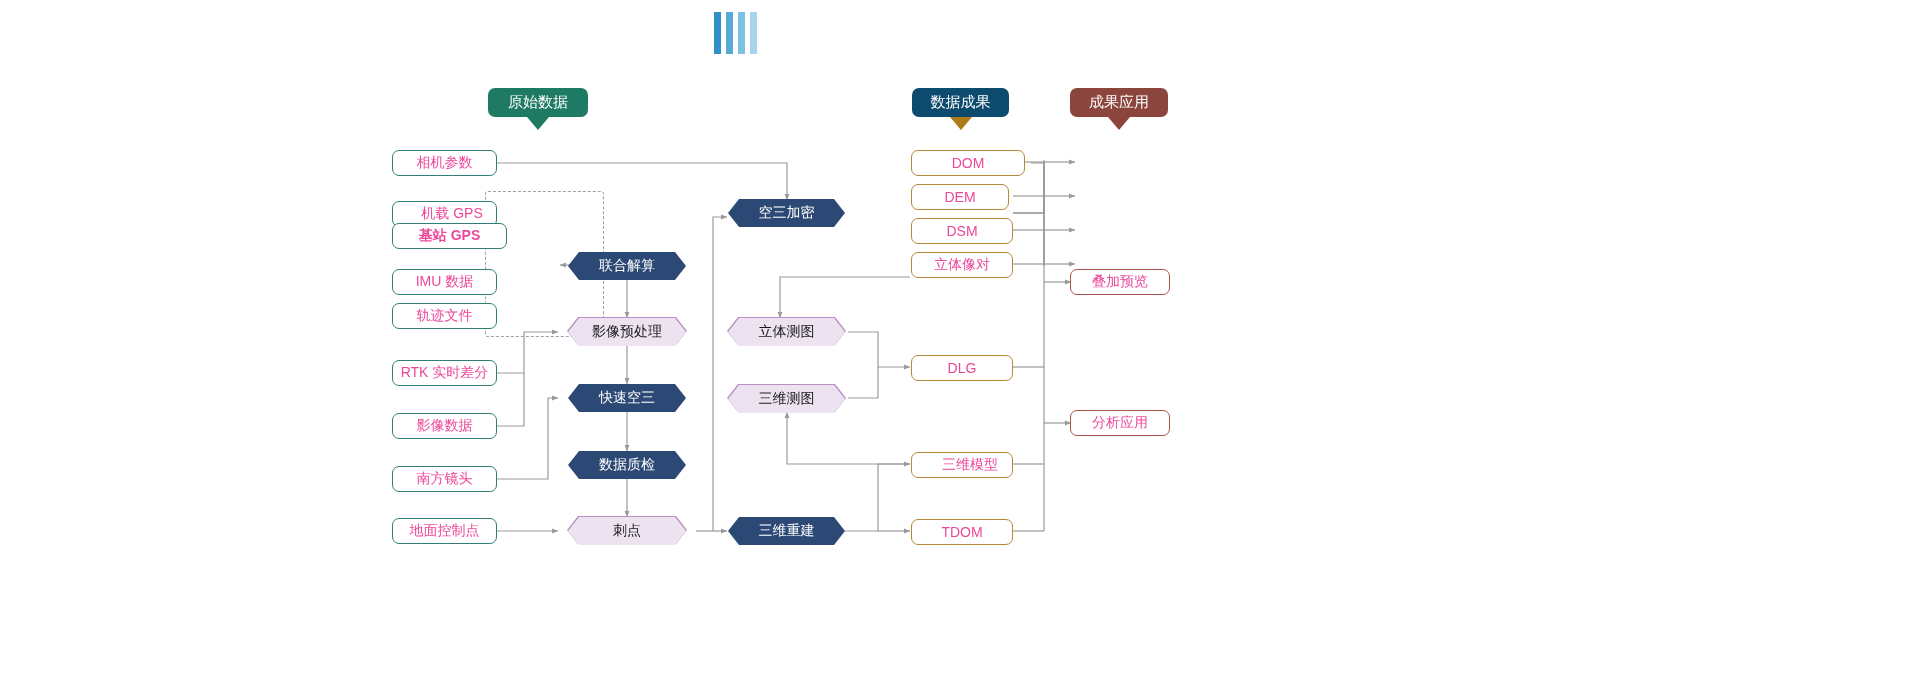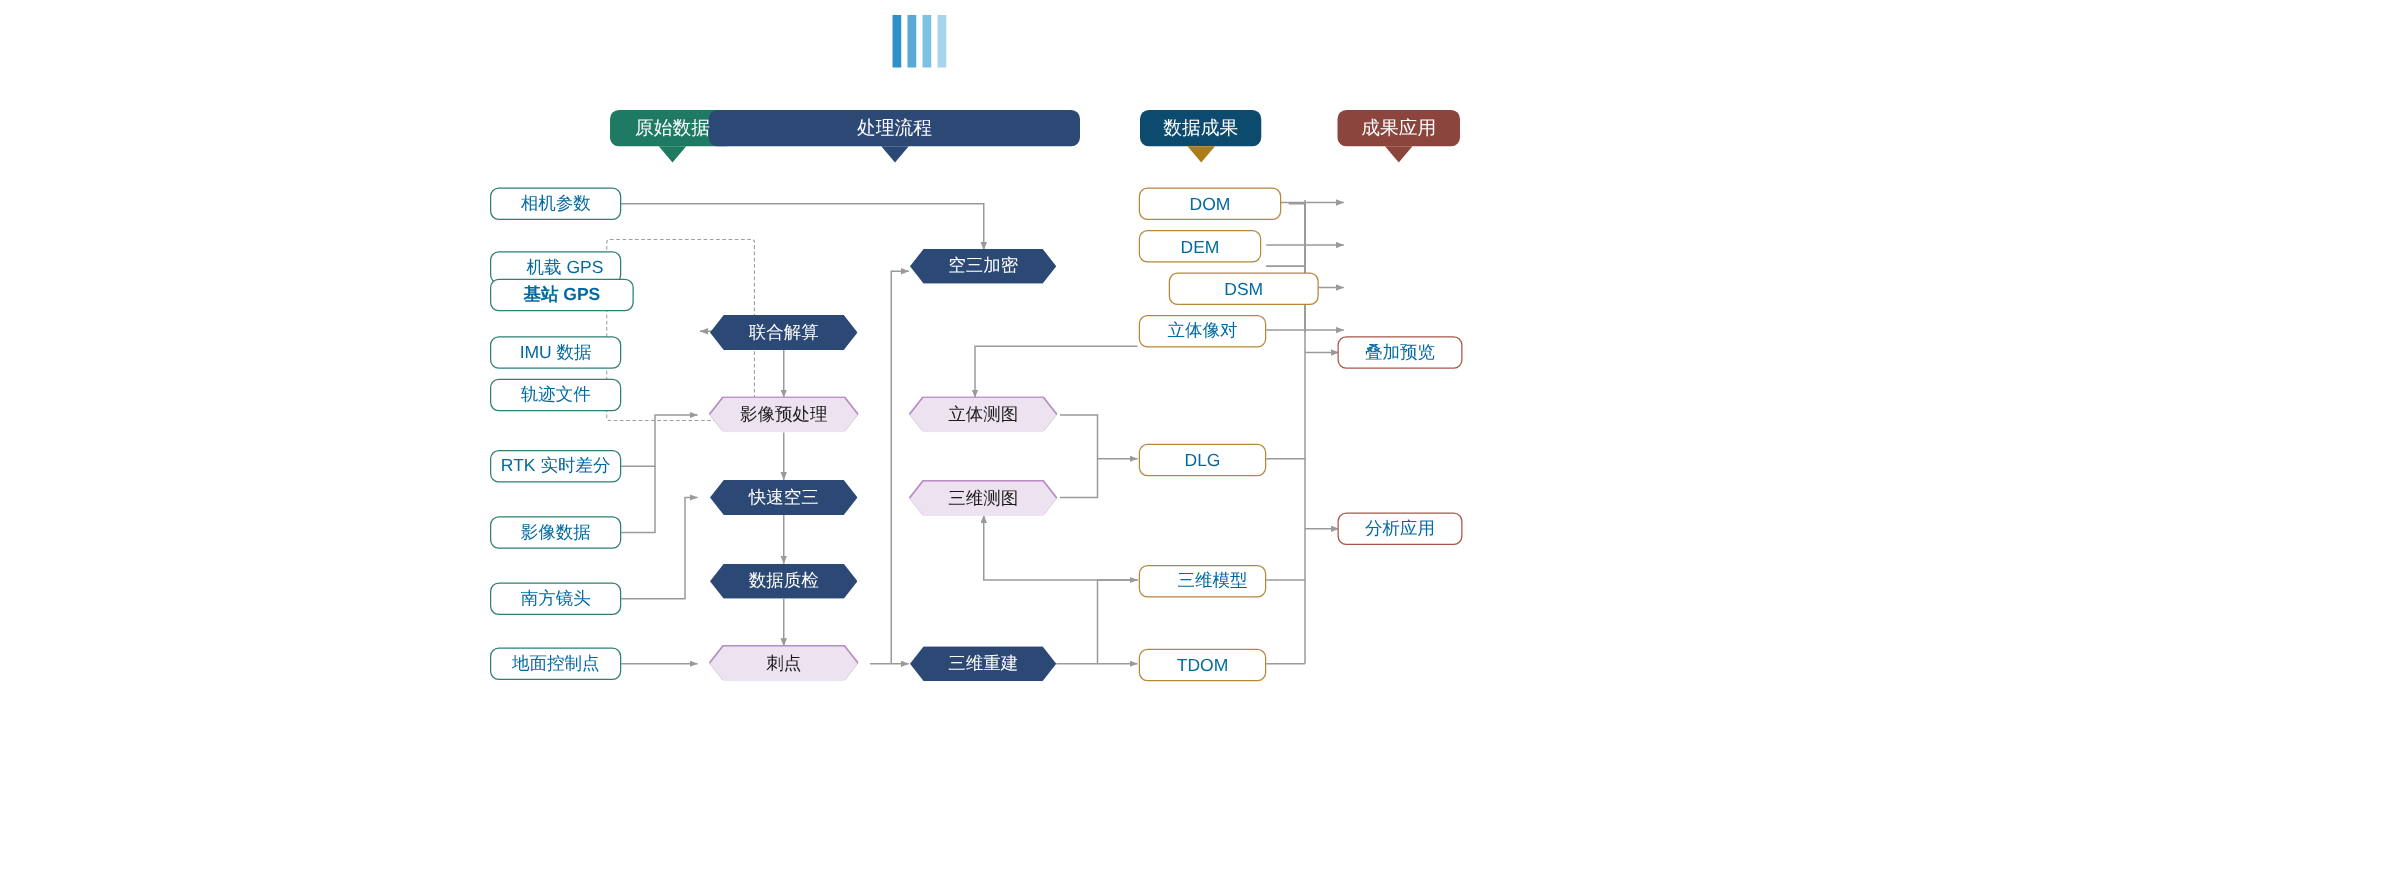--- a/index.html
+++ b/index.html
@@ -39,21 +39,21 @@
   }
   #cat-raw   {left:488px;top:88px;width:100px;height:29px;background:#1f7a63;color:#1f7a63;}
   #cat-flow  {left:567px;top:88px;width:297px;height:29px;background:#2c4874;color:#2c4874;}
   #cat-result{left:912px;top:88px;width:97px;height:29px;background:#0c4a6e;color:#ad7c18;}
   #cat-app   {left:1070px;top:88px;width:98px;height:29px;background:#8b453c;color:#8b453c;}
   .cat span.lbl{color:#ffffff;position:relative;z-index:2;}
 
   
   .node{
     position:absolute;display:flex;align-items:center;justify-content:center;
-    font-size:14px;color:#0369a1;white-space:nowrap;box-sizing:border-box;
+    font-size:14px;color:#ec4899;white-space:nowrap;box-sizing:border-box;
   }
   
   .n-raw{
     background:#ffffff;border:1.4px solid #2f7f74;border-radius:7px;
     height:26px;
   }
   
   .n-res{
     background:#ffffff;border:1.4px solid #b5883a;border-radius:7px;
     height:26px;
@@ -183,24 +183,20 @@
       <path d="M1044,162 L1044,531"></path>
       <path d="M1044,282 L1071,282" marker-end="url(#ah)"></path>
       <path d="M1044,423 L1071,423" marker-end="url(#ah)"></path>
     </g>
   </svg>
 
   <div class="cat" id="cat-raw">
     <span class="lbl">原始数据</span>
     <i class="tip"></i>
   </div>
-  <div class="cat" id="cat-flow">
-    <span class="lbl">处理流程</span>
-    <i class="tip"></i>
-  </div>
   <div class="cat" id="cat-result">
     <span class="lbl">数据成果</span>
     <i class="tip"></i>
   </div>
   <div class="cat" id="cat-app">
     <span class="lbl">成果应用</span>
     <i class="tip"></i>
   </div>
 
   <div id="gps-group"></div>
@@ -234,21 +230,21 @@
   <div class="hexborder" style="left:727px;top:317px;width:119px;"></div>
   <div class="node hex hex-lite" style="left:728px;top:318px;width:117px;">立体测图</div>
 
   <div class="hexborder" style="left:727px;top:384px;width:119px;"></div>
   <div class="node hex hex-lite" style="left:728px;top:385px;width:117px;">三维测图</div>
 
   <div class="node hex hex-dark" style="left:728px;top:517px;width:117px;">三维重建</div>
 
   <div class="node n-res" style="left:911px;top:150px;width:114px;">DOM</div>
   <div class="node n-res" style="left:911px;top:184px;width:98px;">DEM</div>
-  <div class="node n-res" style="left:911px;top:218px;width:120px;margin-left:24px;">DSM</div>
+  <div class="node n-res" style="left:911px;top:218px;width:102px;">DSM</div>
   <div class="node n-res" style="left:911px;top:252px;width:102px;">立体像对</div>
   <div class="node n-res" style="left:911px;top:355px;width:102px;">DLG</div>
   <div class="node n-res" style="left:911px;top:452px;width:102px;padding-left:16px;">三维模型</div>
   <div class="node n-res" style="left:911px;top:519px;width:102px;">TDOM</div>
 
   <div class="node n-app" style="left:1070px;top:269px;width:100px;">叠加预览</div>
   <div class="node n-app" style="left:1070px;top:410px;width:100px;">分析应用</div>
 
 </div>
 

